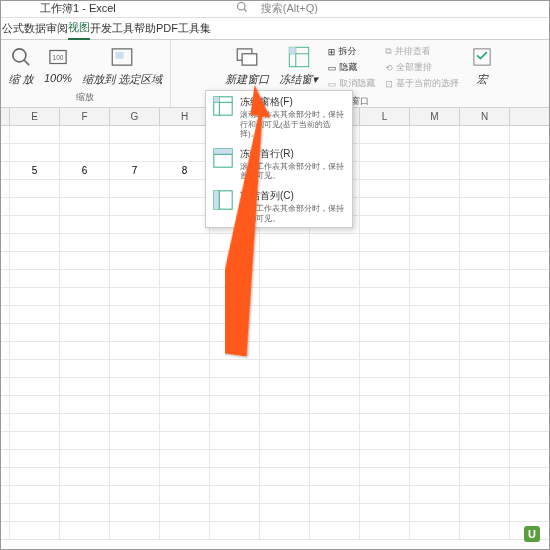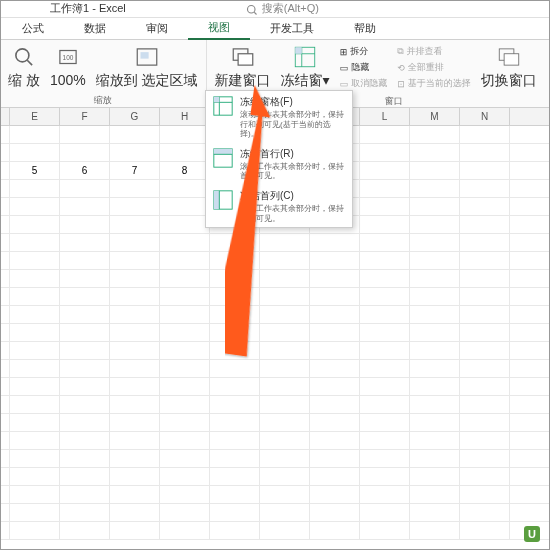--- a/index.html
+++ b/index.html
@@ -1,33 +1,33 @@
 <!DOCTYPE html>
 <html><head>
 <meta charset="utf-8">
 <style>
 * { margin: 0; padding: 0; box-sizing: border-box; font-family: "Microsoft YaHei", Arial, sans-serif; }
 body { background: #fff; width: 550px; height: 550px; overflow: hidden; position: relative; }
 
 .titlebar { height: 18px; background: #fff; display: flex; align-items: center; padding-left: 40px; font-size: 11px; color: #333; border-bottom: 1px solid #e0e0e0; }
-.title-text { margin-left: 10px; }
-.search-box { margin-left: 120px; display: flex; align-items: flex-end; gap: 4px; color: #888; font-size: 11px; }
+.title-text { }
+.search-box { margin-left: 120px; display: flex; align-items: flex-start; gap: 13px; color: #888; font-size: 11px; }
 .search-box svg { width: 12px; height: 12px; }
 
 .tabs { height: 22px; background: #fff; display: flex; align-items: center; padding-left: 2px; font-size: 11px; border-bottom: 1px solid #d0d0d0; }
-.tab { padding: 3px 20px; color: #333; cursor: pointer; }
+.tab { padding: 3px 0; color: #333; cursor: pointer; }
 .tab.active { border-bottom: 2px solid #217346; color: #217346; font-weight: 500; }
 
 .ribbon { height: 68px; background: #fafafa; border-bottom: 1px solid #d0d0d0; display: flex; position: relative; }
 .ribbon-group { border-right: 1px solid #e0e0e0; padding: 2px 4px; display: flex; flex-direction: column; align-items: center; justify-content: space-between; }
 .ribbon-group-label { font-size: 9px; color: #666; padding: 2px 0; }
 .ribbon-items { display: flex; gap: 2px; align-items: flex-start; }
 .ribbon-btn { display: flex; flex-direction: column; align-items: center; padding: 2px 4px; cursor: pointer; font-size: 10px; color: #333; }
 .ribbon-btn svg { width: 26px; height: 26px; }
-.ribbon-btn-lbl { font-size: 14px; margin-top: 2px; white-space: nowrap; }
+.ribbon-btn-lbl { font-size: 11px; margin-top: 2px; white-space: nowrap; font-style: italic; }
 .ribbon-small { display: flex; flex-direction: column; gap: 1px; font-size: 9px; color: #333; padding: 2px; }
 .ribbon-small-item { display: flex; align-items: center; gap: 3px; cursor: pointer; padding: 1px 2px; white-space: nowrap; }
 
 .dropdown { position: absolute; top: 90px; left: 205px; width: 148px; background: #fff; border: 1px solid #ccc; box-shadow: 2px 2px 6px rgba(0,0,0,0.2); z-index: 10; }
 .dropdown-item { display: flex; padding: 4px 6px; gap: 6px; cursor: pointer; }
 .dropdown-icon { width: 22px; height: 22px; flex-shrink: 0; }
 .dropdown-text { flex: 1; }
 .dropdown-title { font-size: 10px; font-weight: 500; color: #333; }
 .dropdown-desc { font-size: 8px; color: #666; line-height: 1.2; margin-top: 1px; }
 
@@ -60,20 +60,21 @@
   </div>
 </div>
 
 <div class="tabs">
   <div class="tab">公式</div>
   <div class="tab">数据</div>
   <div class="tab">审阅</div>
   <div class="tab active">视图</div>
   <div class="tab">开发工具</div>
   <div class="tab">帮助</div>
+  <div class="tab">PDF工具集</div>
 </div>
 
 <div class="ribbon">
   <div class="ribbon-group">
     <div class="ribbon-items">
       <div class="ribbon-btn">
         <svg viewBox="0 0 32 32">
             <circle cx="14" cy="14" r="8" fill="none" stroke="#666" stroke-width="2"></circle>
             <line x1="20" y1="20" x2="26" y2="26" stroke="#666" stroke-width="2"></line>
           </svg>
@@ -140,27 +141,20 @@
             <span>⟲</span>
             <span>全部重排</span>
           </div>
         <div class="ribbon-small-item" style="color:#aaa">
             <span>⊡</span>
             <span>基于当前的选择</span>
           </div>
       </div>
       <div class="ribbon-btn">
         <svg viewBox="0 0 32 32">
-            <rect x="4" y="6" width="18" height="14" fill="none" stroke="#666"></rect>
-            <rect x="10" y="12" width="18" height="14" fill="#fff" stroke="#666"></rect>
-          </svg>
-        <div class="ribbon-btn-lbl">切换窗口</div>
-      </div>
-      <div class="ribbon-btn">
-        <svg viewBox="0 0 32 32">
             <rect x="6" y="6" width="20" height="20" fill="none" stroke="#666"></rect>
             <polyline points="10,14 14,18 22,10" fill="none" stroke="#2a7" stroke-width="2"></polyline>
           </svg>
         <div class="ribbon-btn-lbl">宏</div>
       </div>
     </div>
     <div class="ribbon-group-label">窗口</div>
   </div>
 </div>
 

